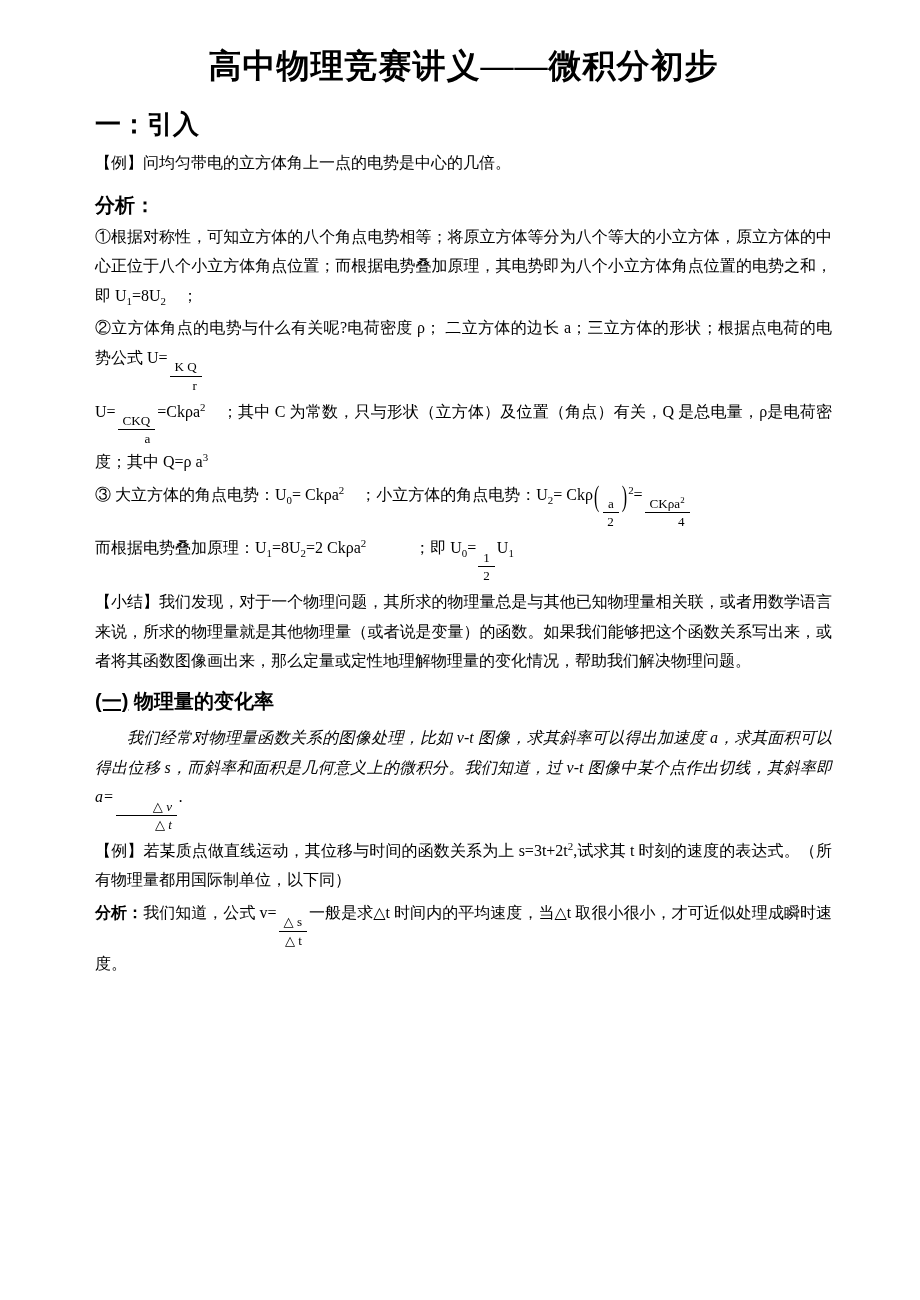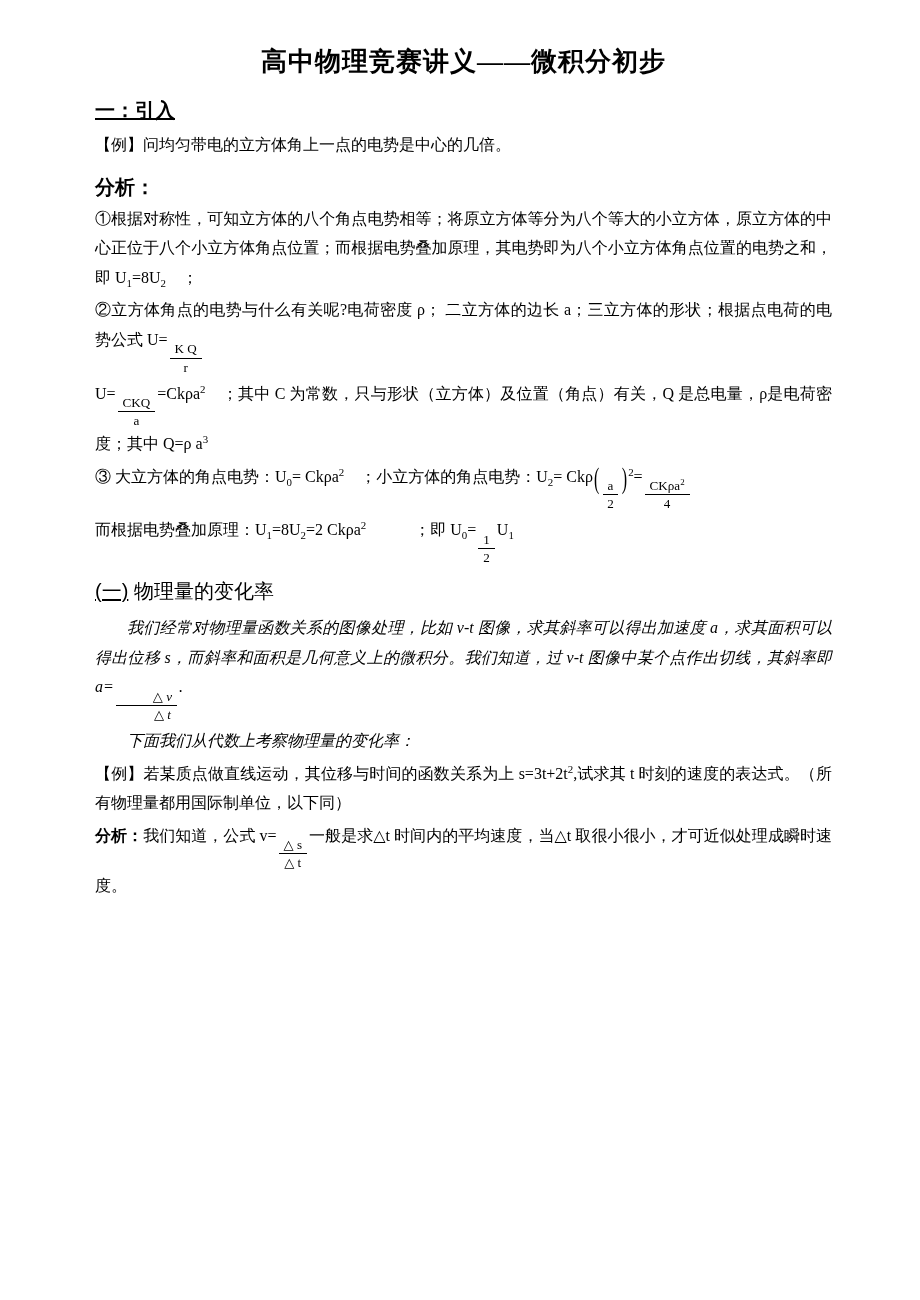--- a/index.html
+++ b/index.html
@@ -5,52 +5,52 @@
   * { box-sizing: border-box; }
   html, body { margin: 0; padding: 0; }
   body {
     width: 920px; height: 1300px;
     background: #ffffff; color: #000;
     font-family: "Liberation Serif", "DejaVu Serif", serif;
     overflow: hidden;
   }
   .page { padding: 44px 88px 0 95px; }
   .doc-title {
-    font-size: 26px; font-weight: bold; text-align: center;
+    font-size: 33px; font-weight: bold; text-align: center;
     margin: 0 0 6px 0; letter-spacing: 1px;
   }
   .h-major {
     font-family: "Liberation Sans", "DejaVu Sans", sans-serif;
-    font-size: 20px; font-weight: bold; margin: 18px 0 6px 0; text-decoration: underline;
+    font-size: 26px; font-weight: bold; margin: 18px 0 6px 0;
   }
   .label-analysis {
     font-family: "Liberation Sans", "DejaVu Sans", sans-serif;
     font-size: 20px; font-weight: bold; margin: 14px 0 2px 0;
   }
   p.body {
     font-size: 16px; line-height: 1.85; margin: 3px 0;
     text-align: justify;
   }
   .indent { text-indent: 2em; font-style: italic; }
   .ml { margin-left: 26px; }
   sub, sup { font-size: 68%; line-height: 0; }
   .frac {
-    display: inline-flex; flex-direction: column; align-items: center;
+    display: inline-flex; flex-direction: column; align-items: flex-end;
     text-align: center; vertical-align: -0.65em;
     font-size: 0.82em; line-height: 1.3; margin: 0 2px;
   }
   .frac .num { border-bottom: 1.5px solid #000; padding: 0 5px; }
   .frac .den { padding: 0 5px; }
   .bigp {
     display: inline-block; transform: scaleY(1.9);
     vertical-align: -0.08em; margin: 0 1px;
   }
   .subhead {
     font-family: "Liberation Sans", "DejaVu Sans", sans-serif;
-    font-size: 20px; font-weight: normal; margin: 12px 0 8px 0;
+    font-size: 20px; font-weight: bold; margin: 12px 0 8px 0;
   }
   .subhead .tag { text-decoration: underline; }
   .inline-bold {
     font-family: "Liberation Sans", "DejaVu Sans", sans-serif;
     font-weight: bold;
   }
 </style>
 </head>
 <body>
 
@@ -82,30 +82,30 @@
       </span><span class="bigp">)</span><sup>2</sup><span>=</span><span class="frac">
         <span class="num"><span>CKρa</span><sup>2</sup></span>
         <span class="den">4</span>
       </span></p>
 
   <p class="body ml"><span>而根据电势叠加原理：U</span><sub>1</sub><span>=8U</span><sub>2</sub><span>=2 Ckρa</span><sup>2</sup><span>　　　；即 U</span><sub>0</sub><span>=</span><span class="frac">
         <span class="num">1</span>
         <span class="den">2</span>
       </span><span>U</span><sub>1</sub></p>
 
+  <p class="body"><span>【小结】</span><span>我们发现，对于一个物理问题，其所求的物理量总是与其他已知物理量相关联，或者用数学语言来说，所求的物理量就是其他物理量（或者说是变量）的函数。如果我们能够把这个函数关系写出来，或者将其函数图像画出来，那么定量或定性地理解物理量的变化情况，帮助我们解决物理问题。</span></p>
 
 
   <div class="subhead"><span class="tag">(一)</span><span> 物理量的变化率</span></div>
 
   <p class="body indent"><span>我们经常对物理量函数关系的图像处理，比如 v-t 图像，求其斜率可以得出加速度 a，求其面积可以得出位移 s，而斜率和面积是几何意义上的微积分。我们知道，过 v-t 图像中某个点作出切线，其斜率即 a=</span><span class="frac">
         <span class="num">△ v</span>
         <span class="den">△ t</span>
       </span><span>.</span></p>
 
-  <p class="body indent">下面我们从代数上考察物理量的变化率：</p>
 
   <p class="body"><span>【例】</span><span>若某质点做直线运动，其位移与时间的函数关系为上 s=3t+2t</span><sup>2</sup><span>,试求其 t 时刻的速度的表达式。（所有物理量都用国际制单位，以下同）</span></p>
 
   <p class="body"><span class="inline-bold">分析：</span><span>我们知道，公式 v=</span><span class="frac">
         <span class="num">△ s</span>
         <span class="den">△ t</span>
       </span><span>一般是求△t 时间内的平均速度，当△t 取很小很小，才可近似处理成瞬时速度。</span></p>
 
 </div>
 

